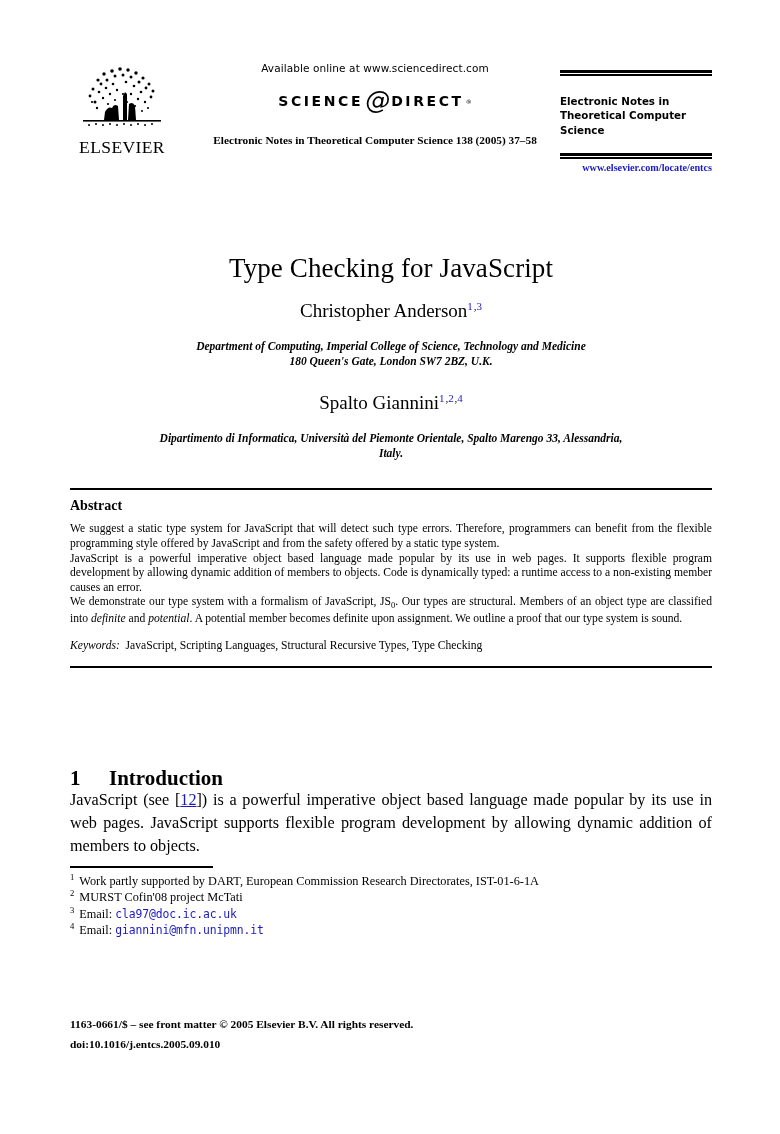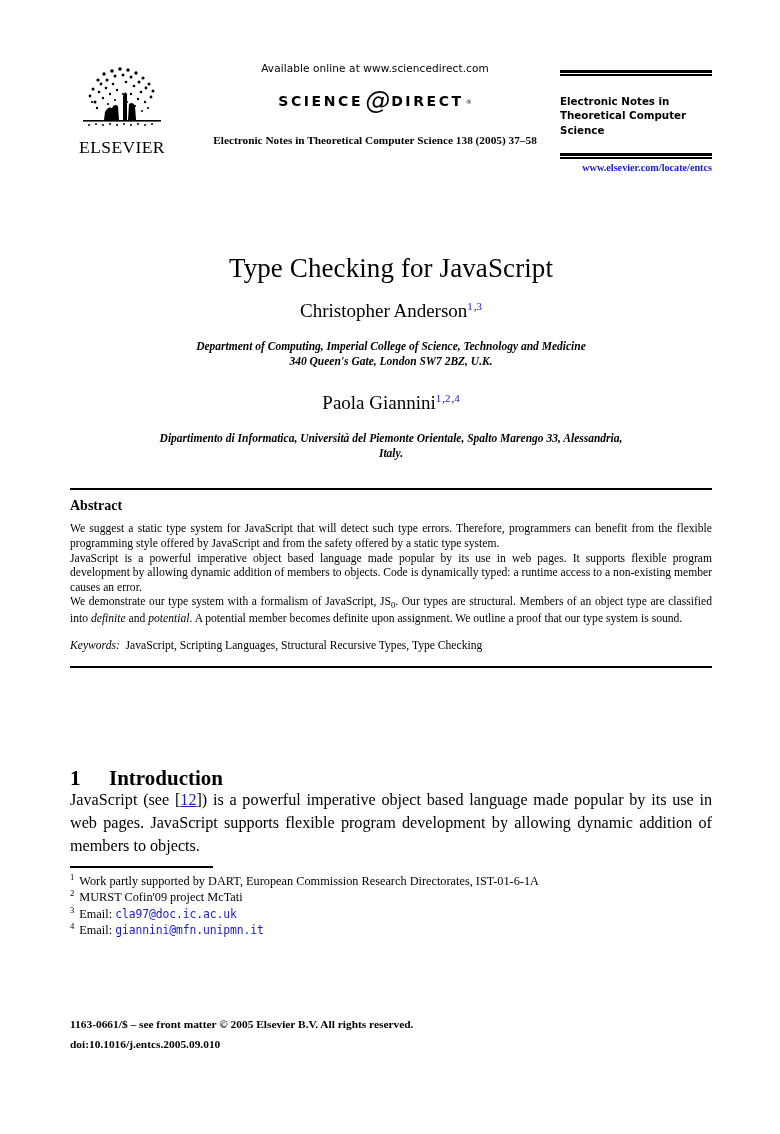--- a/index.html
+++ b/index.html
@@ -323,25 +323,25 @@
     </div>
   </div>
 
   <h1 class="doc-title">Type Checking for JavaScript</h1>
 
   <div class="author author-1">
     <span>Christopher Anderson</span><span class="sup">1</span><span class="sup-sep"> ,</span><span class="sup">3</span>
   </div>
   <div class="affil affil-1">
     <div>Department of Computing, Imperial College of Science, Technology and Medicine</div>
-    <div>340 Queen's Gate, London SW7 2BZ, U.K.</div>
+    <div>180 Queen's Gate, London SW7 2BZ, U.K.</div>
   </div>
 
   <div class="author author-2">
-    <span>Paola Giannini</span><span class="sup">1</span><span class="sup-sep"> ,</span><span class="sup">2</span><span class="sup-sep"> ,</span><span class="sup">4</span>
+    <span>Spalto Giannini</span><span class="sup">1</span><span class="sup-sep"> ,</span><span class="sup">2</span><span class="sup-sep"> ,</span><span class="sup">4</span>
   </div>
   <div class="affil affil-2">
     <div>Dipartimento di Informatica, Università del Piemonte Orientale, Spalto Marengo 33, Alessandria,</div>
     <div>Italy.</div>
   </div>
 
   <div class="abstract-wrap">
     <div class="hr-thick"></div>
     <div class="abs-head">Abstract</div>
 
@@ -359,21 +359,21 @@
   <div class="sec-head">
     <span class="sec-num">1</span><span>Introduction</span>
   </div>
   <p class="body-para">JavaScript (see [<a class="cite" href="#">12</a>]) is a powerful imperative object based language made popular by its use in web pages. JavaScript supports flexible program development by allowing dynamic addition of members to objects.</p>
 
   <div class="footnotes">
     <div class="fn-rule"></div>
 
     <p class="fn"><span class="fn-num">1</span><span>Work partly supported by DART, European Commission Research Directorates, IST-01-6-1A</span></p>
 
-    <p class="fn"><span class="fn-num">2</span><span>MURST Cofin'09 project McTati</span></p>
+    <p class="fn"><span class="fn-num">2</span><span>MURST Cofin'08 project McTati</span></p>
 
     <p class="fn"><span class="fn-num">3</span><span>Email:</span>&nbsp;<a class="mono-link" href="#">cla97@doc.ic.ac.uk</a></p>
 
     <p class="fn"><span class="fn-num">4</span><span>Email:</span>&nbsp;<a class="mono-link" href="#">giannini@mfn.unipmn.it</a></p>
   </div>
 
   <div class="colophon">
     <div>1163-0661/$ – see front matter © 2005 Elsevier B.V. All rights reserved.</div>
     <div>doi:10.1016/j.entcs.2005.09.010</div>
   </div>

